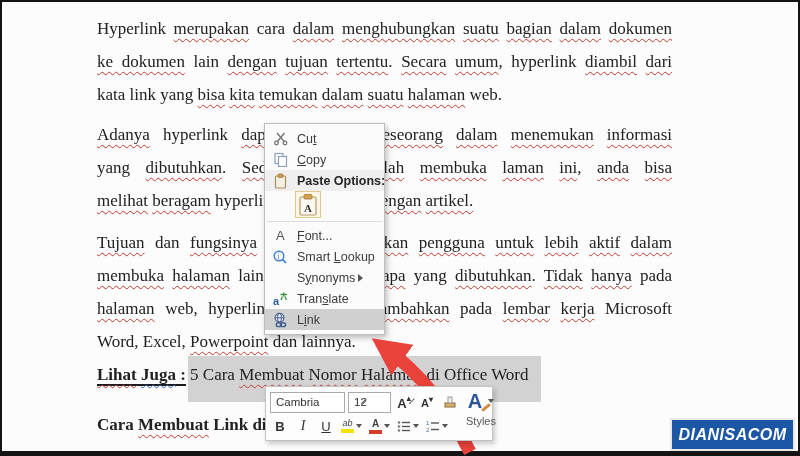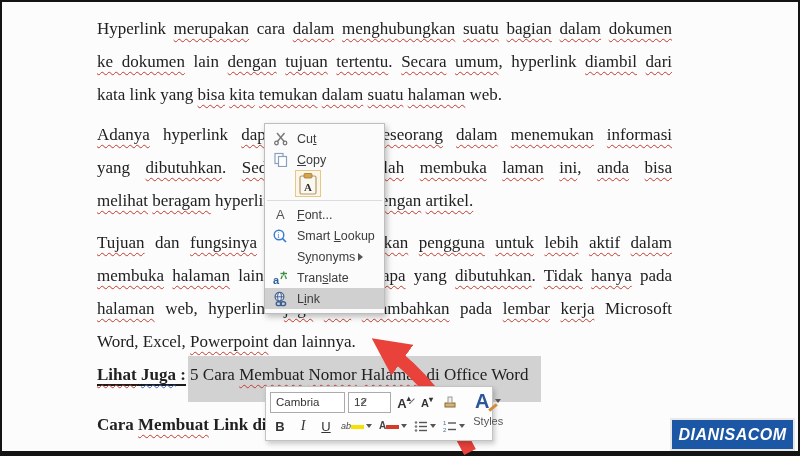--- a/index.html
+++ b/index.html
@@ -43,21 +43,21 @@
   .combo{border:1px solid #ababab;background:#fff;height:19px;display:flex;align-items:center;
     padding:0 2px 0 5px;font-size:11.5px;color:#333;gap:39px;}
   .combo .chev{margin-left:4px;}
   .chev{width:6px;height:6px;border-right:1.5px solid #666;border-bottom:1.5px solid #666;
     transform:rotate(45deg) translateY(-2px);}
   .tbtn{display:flex;align-items:center;justify-content:center;min-width:16px;height:20px;padding:0 2px;}
   .caret-d{width:0;height:0;border-left:3px solid transparent;border-right:3px solid transparent;border-top:4px solid #555;margin-left:2px;}
   .b-b{font-weight:700;font-size:13px;color:#333;}
   .b-i{font-style:italic;font-family:"Liberation Serif",serif;font-size:14px;color:#333;}
   .b-u{font-size:13px;text-decoration:underline;color:#333;}
-  .stackico{display:flex;flex-direction:row;align-items:center;line-height:1;}
+  .stackico{display:flex;flex-direction:column;align-items:center;line-height:1;}
   .bar{width:13px;height:4px;margin-top:1px;}
   .vsep{width:1px;background:#ddd;height:44px;margin:3px 2px 0 2px;}
   .mb-styles{width:44px;display:flex;flex-direction:column;align-items:center;padding-top:4px;}
   .styles-A{font-size:20px;font-weight:700;color:#2b579a;line-height:20px;position:relative;}
   .styles-A:after{content:"";position:absolute;right:-9px;bottom:2px;width:10px;height:3px;background:#d28b3f;transform:rotate(-40deg);}
   .styles-lbl{font-size:11px;color:#555;margin-top:4px;}
   
   #badge{position:absolute;left:672px;top:420px;width:121px;height:29px;background:#1b57a5;z-index:8;
     display:flex;align-items:center;justify-content:center;outline:2px solid #e8e8e8;}
   #badge span{color:#fff;font-weight:700;font-size:16px;letter-spacing:.5px;font-family:"Liberation Sans",sans-serif;font-style:italic;}
@@ -108,20 +108,29 @@
         <span class="lbl">Cu<u>t</u></span>
       </div>
       <div class="mi">
         <span class="ic">
           <svg width="15" height="15">
             <rect x="2" y="1.5" width="8" height="10" fill="#fff" stroke="#8aa0bd" stroke-width="1.2"></rect>
             <rect x="5.5" y="4.5" width="8" height="10" fill="#fff" stroke="#8aa0bd" stroke-width="1.2"></rect>
           </svg>
         </span>
         <span class="lbl"><u>C</u>opy</span>
+      </div>
+      <div class="mi bold header">
+        <span class="ic">
+          <svg width="15" height="16">
+            <rect x="2.5" y="3" width="10" height="12" rx="1" fill="#f5efe3" stroke="#a98f5f" stroke-width="1.2"></rect>
+            <rect x="5" y="1" width="5" height="3.5" rx="1" fill="#cf9c4d" stroke="#a07636" stroke-width="0.8"></rect>
+          </svg>
+        </span>
+        <span class="lbl">Paste Options:</span>
       </div>
       <div class="mi pastebtn">
         <div class="paste-opt">
           <svg width="20" height="23">
             <rect x="2" y="4" width="16" height="18" rx="1.5" fill="#fbf8f2" stroke="#b29a6d" stroke-width="1.2"></rect>
             <rect x="6" y="1.5" width="8" height="4.5" rx="1" fill="#d9a24c" stroke="#a07636" stroke-width="0.8"></rect>
             <text x="10" y="19" font-size="11" font-weight="bold" fill="#333" text-anchor="middle" font-family="Liberation Serif">A</text>
           </svg>
         </div>
       </div>

